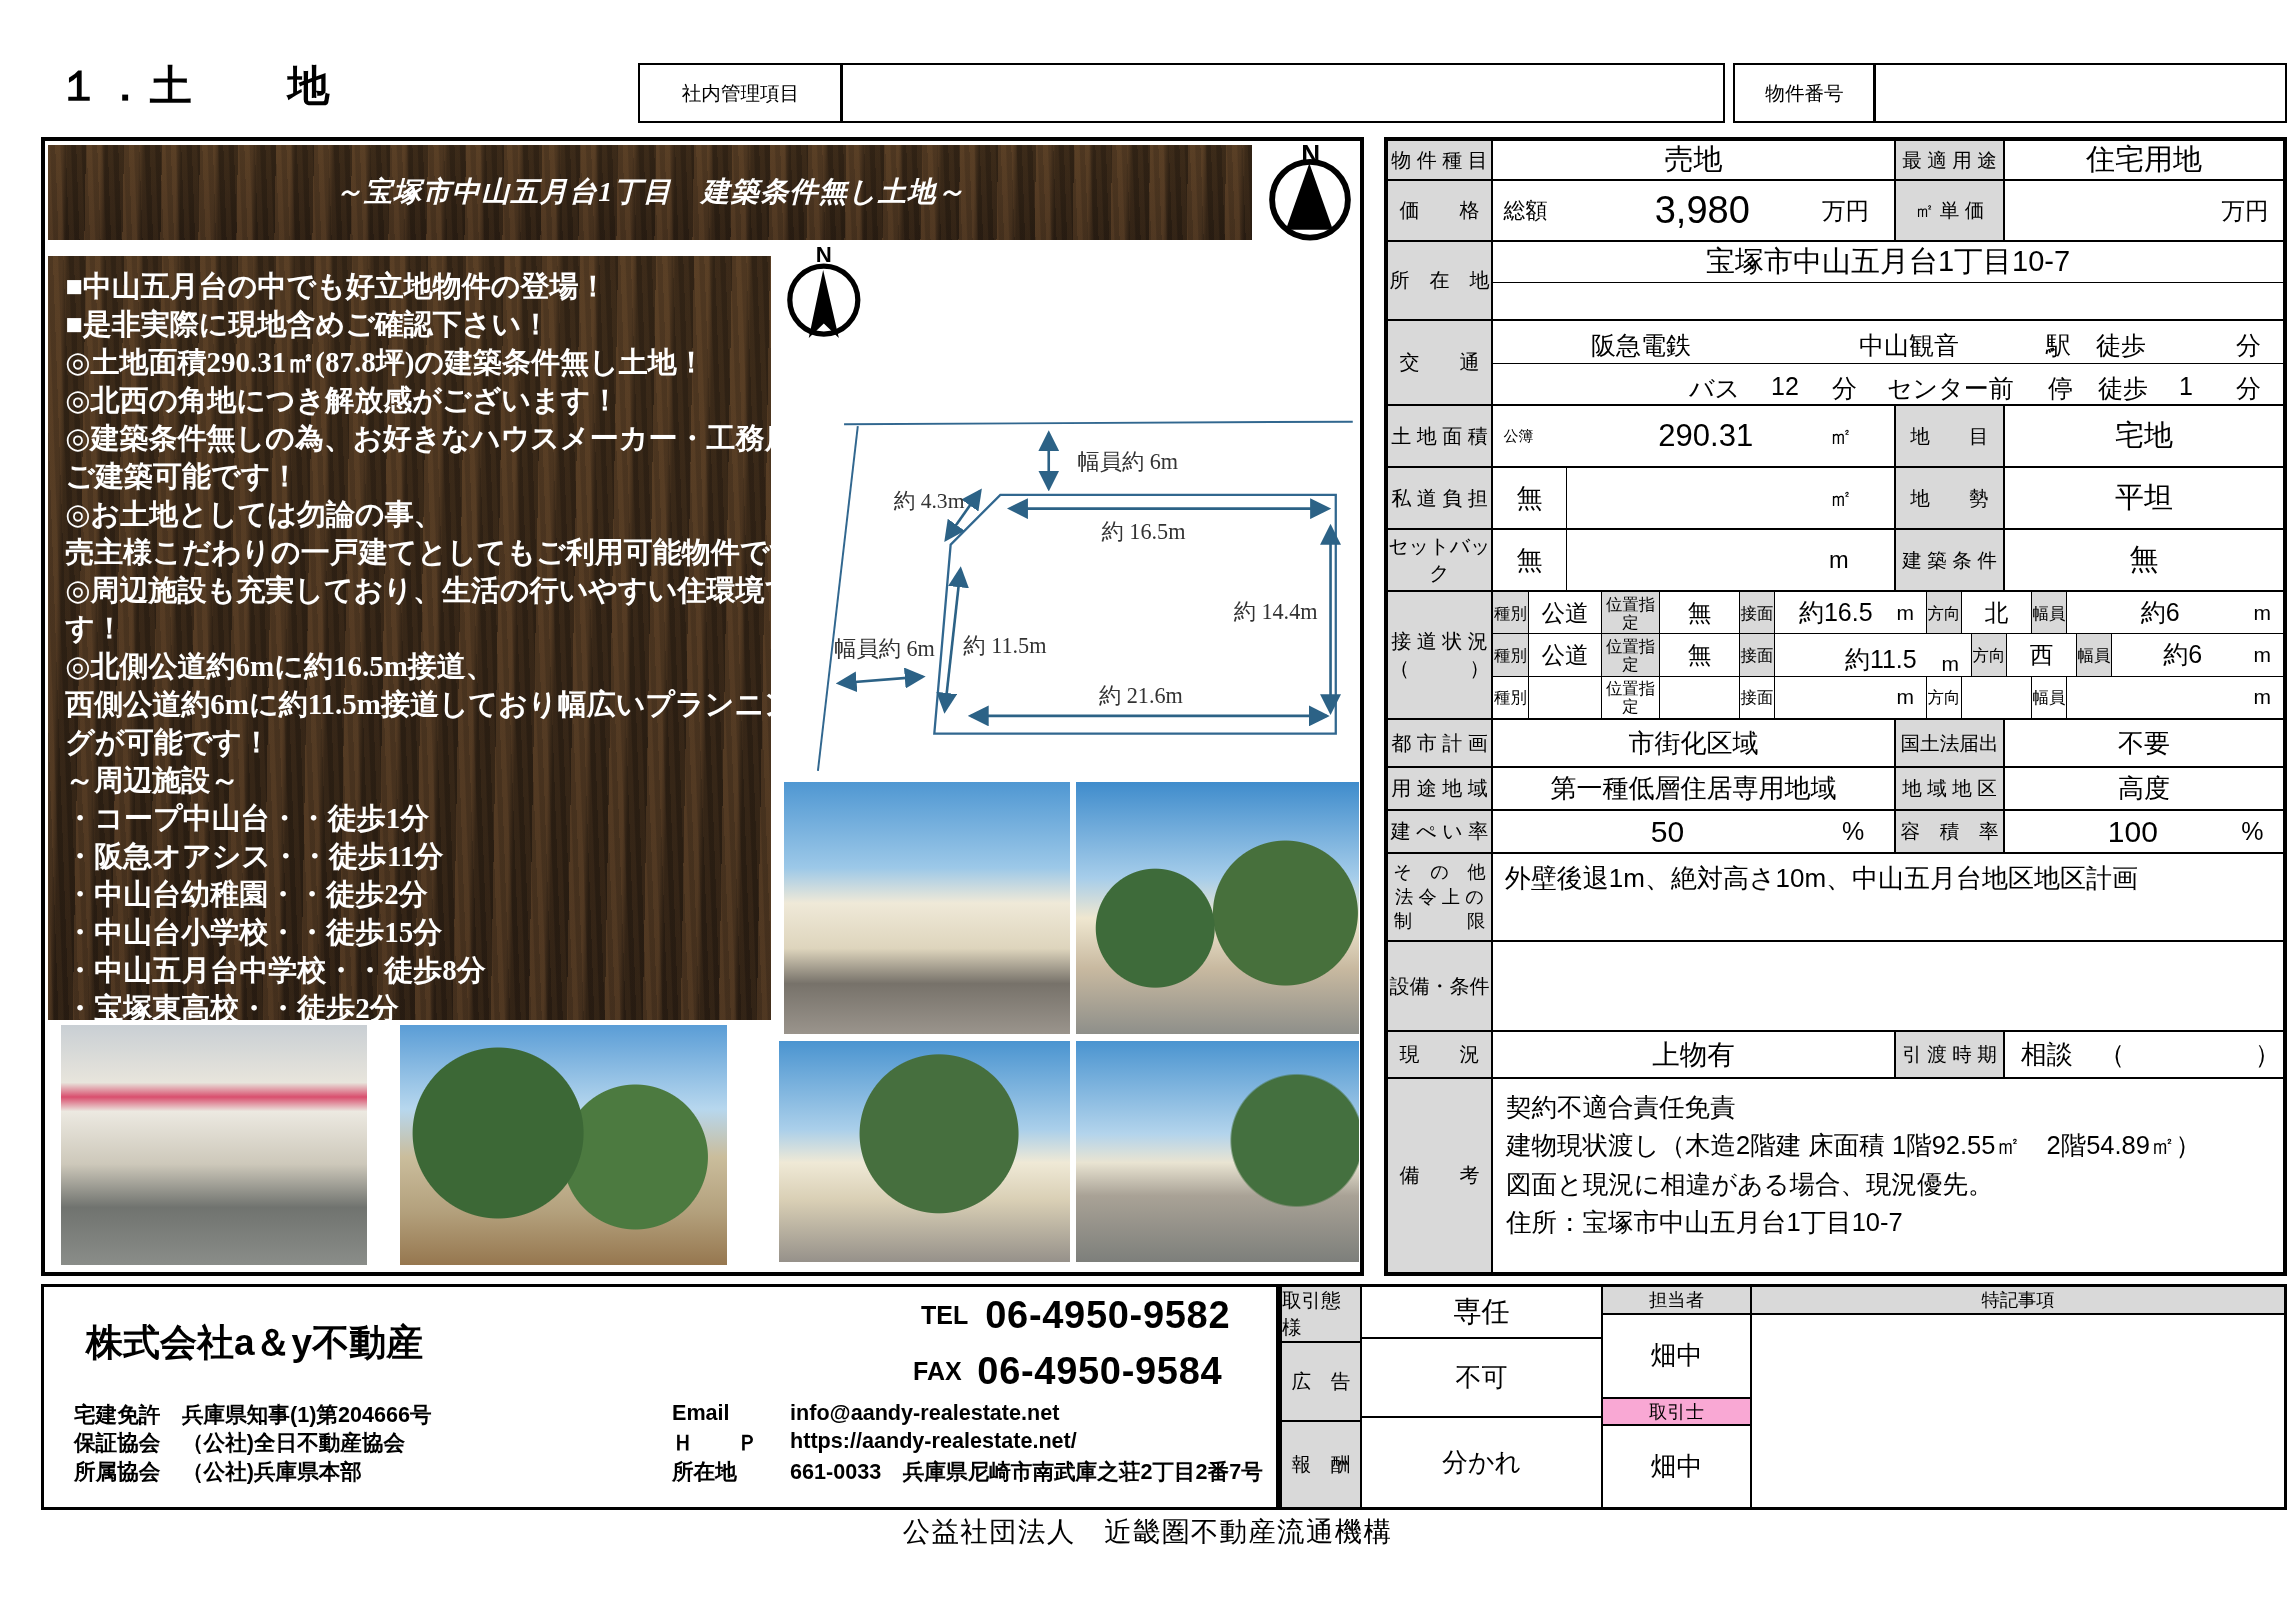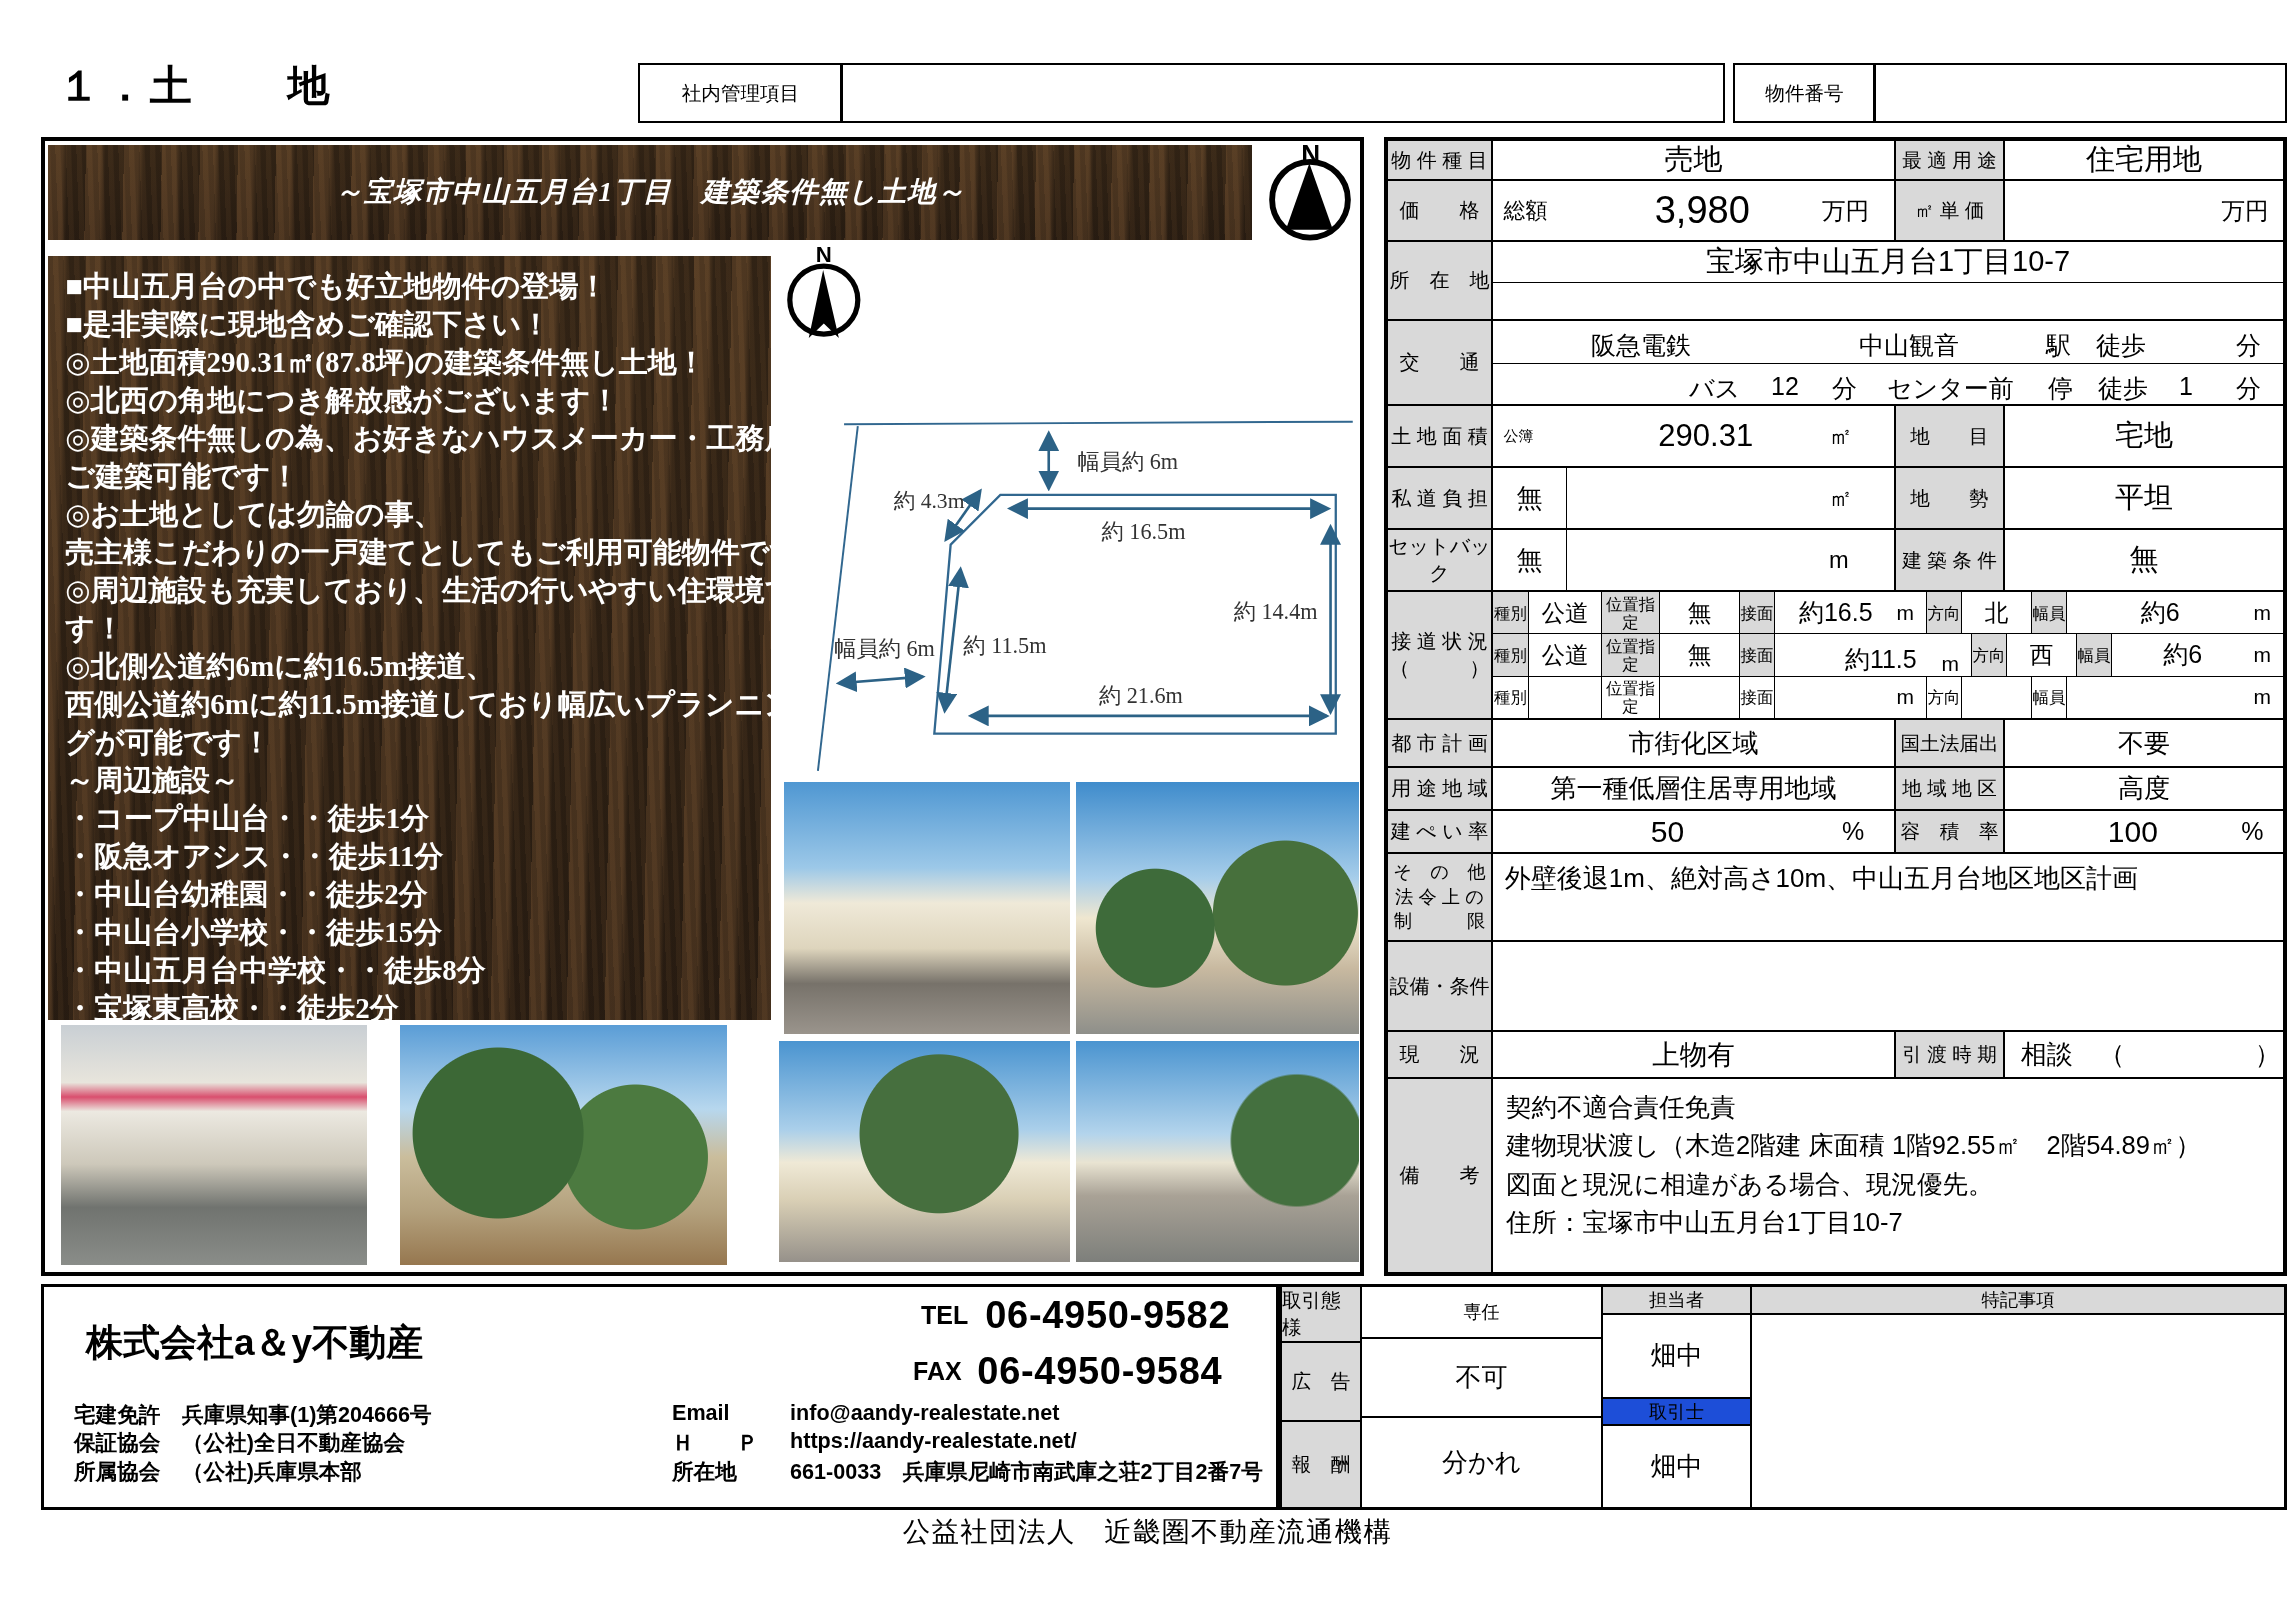--- a/index.html
+++ b/index.html
@@ -384,29 +384,29 @@
 
   <div class="deal-table">
 
     <div style="flex:0 0 80px;display:flex;flex-direction:column;border-right:2.6px solid #000;box-sizing:border-box;">
       <div class="dcell" style="flex:0 0 52px;background:#d9d9d9;border-bottom:2.6px solid #000;font-size:19.6px;">取引態様</div>
       <div class="dcell" style="flex:0 0 79px;background:#d9d9d9;border-bottom:2.6px solid #000;font-size:19.6px;">広　告</div>
       <div class="dcell" style="flex:1;background:#d9d9d9;font-size:19.6px;">報　酬</div>
     </div>
 
     <div style="flex:0 0 241px;display:flex;flex-direction:column;border-right:2.6px solid #000;box-sizing:border-box;">
-      <div class="dcell" style="flex:0 0 52px;border-bottom:2.6px solid #000;font-size:18px;">専任</div>
+      <div class="dcell" style="flex:0 0 52px;border-bottom:2.6px solid #000;font-size:28px;">専任</div>
       <div class="dcell" style="flex:0 0 79px;border-bottom:2.6px solid #000;font-size:26px;">不可</div>
       <div class="dcell" style="flex:1;font-size:26px;">分かれ</div>
     </div>
 
     <div style="flex:0 0 149px;display:flex;flex-direction:column;border-right:2.6px solid #000;box-sizing:border-box;">
       <div class="dcell" style="flex:0 0 27.5px;background:#d9d9d9;border-bottom:2px solid #000;font-size:18.3px;">担当者</div>
       <div class="dcell" style="flex:0 0 84px;border-bottom:2px solid #000;font-size:26px;">畑中</div>
-      <div class="dcell" style="flex:0 0 25px;background:#1d4ed8;border-bottom:2px solid #000;font-size:18.3px;">取引士</div>
+      <div class="dcell" style="flex:0 0 25px;background:#f9a8d4;border-bottom:2px solid #000;font-size:18.3px;">取引士</div>
       <div class="dcell" style="flex:1;font-size:26px;">畑中</div>
     </div>
 
     <div style="flex:1;display:flex;flex-direction:column;">
       <div class="dcell" style="flex:0 0 27.5px;background:#d9d9d9;border-bottom:2px solid #000;font-size:18.3px;">特記事項</div>
       <div style="flex:1;"></div>
     </div>
   </div>
 
   <div class="footer">公益社団法人　近畿圏不動産流通機構</div>

